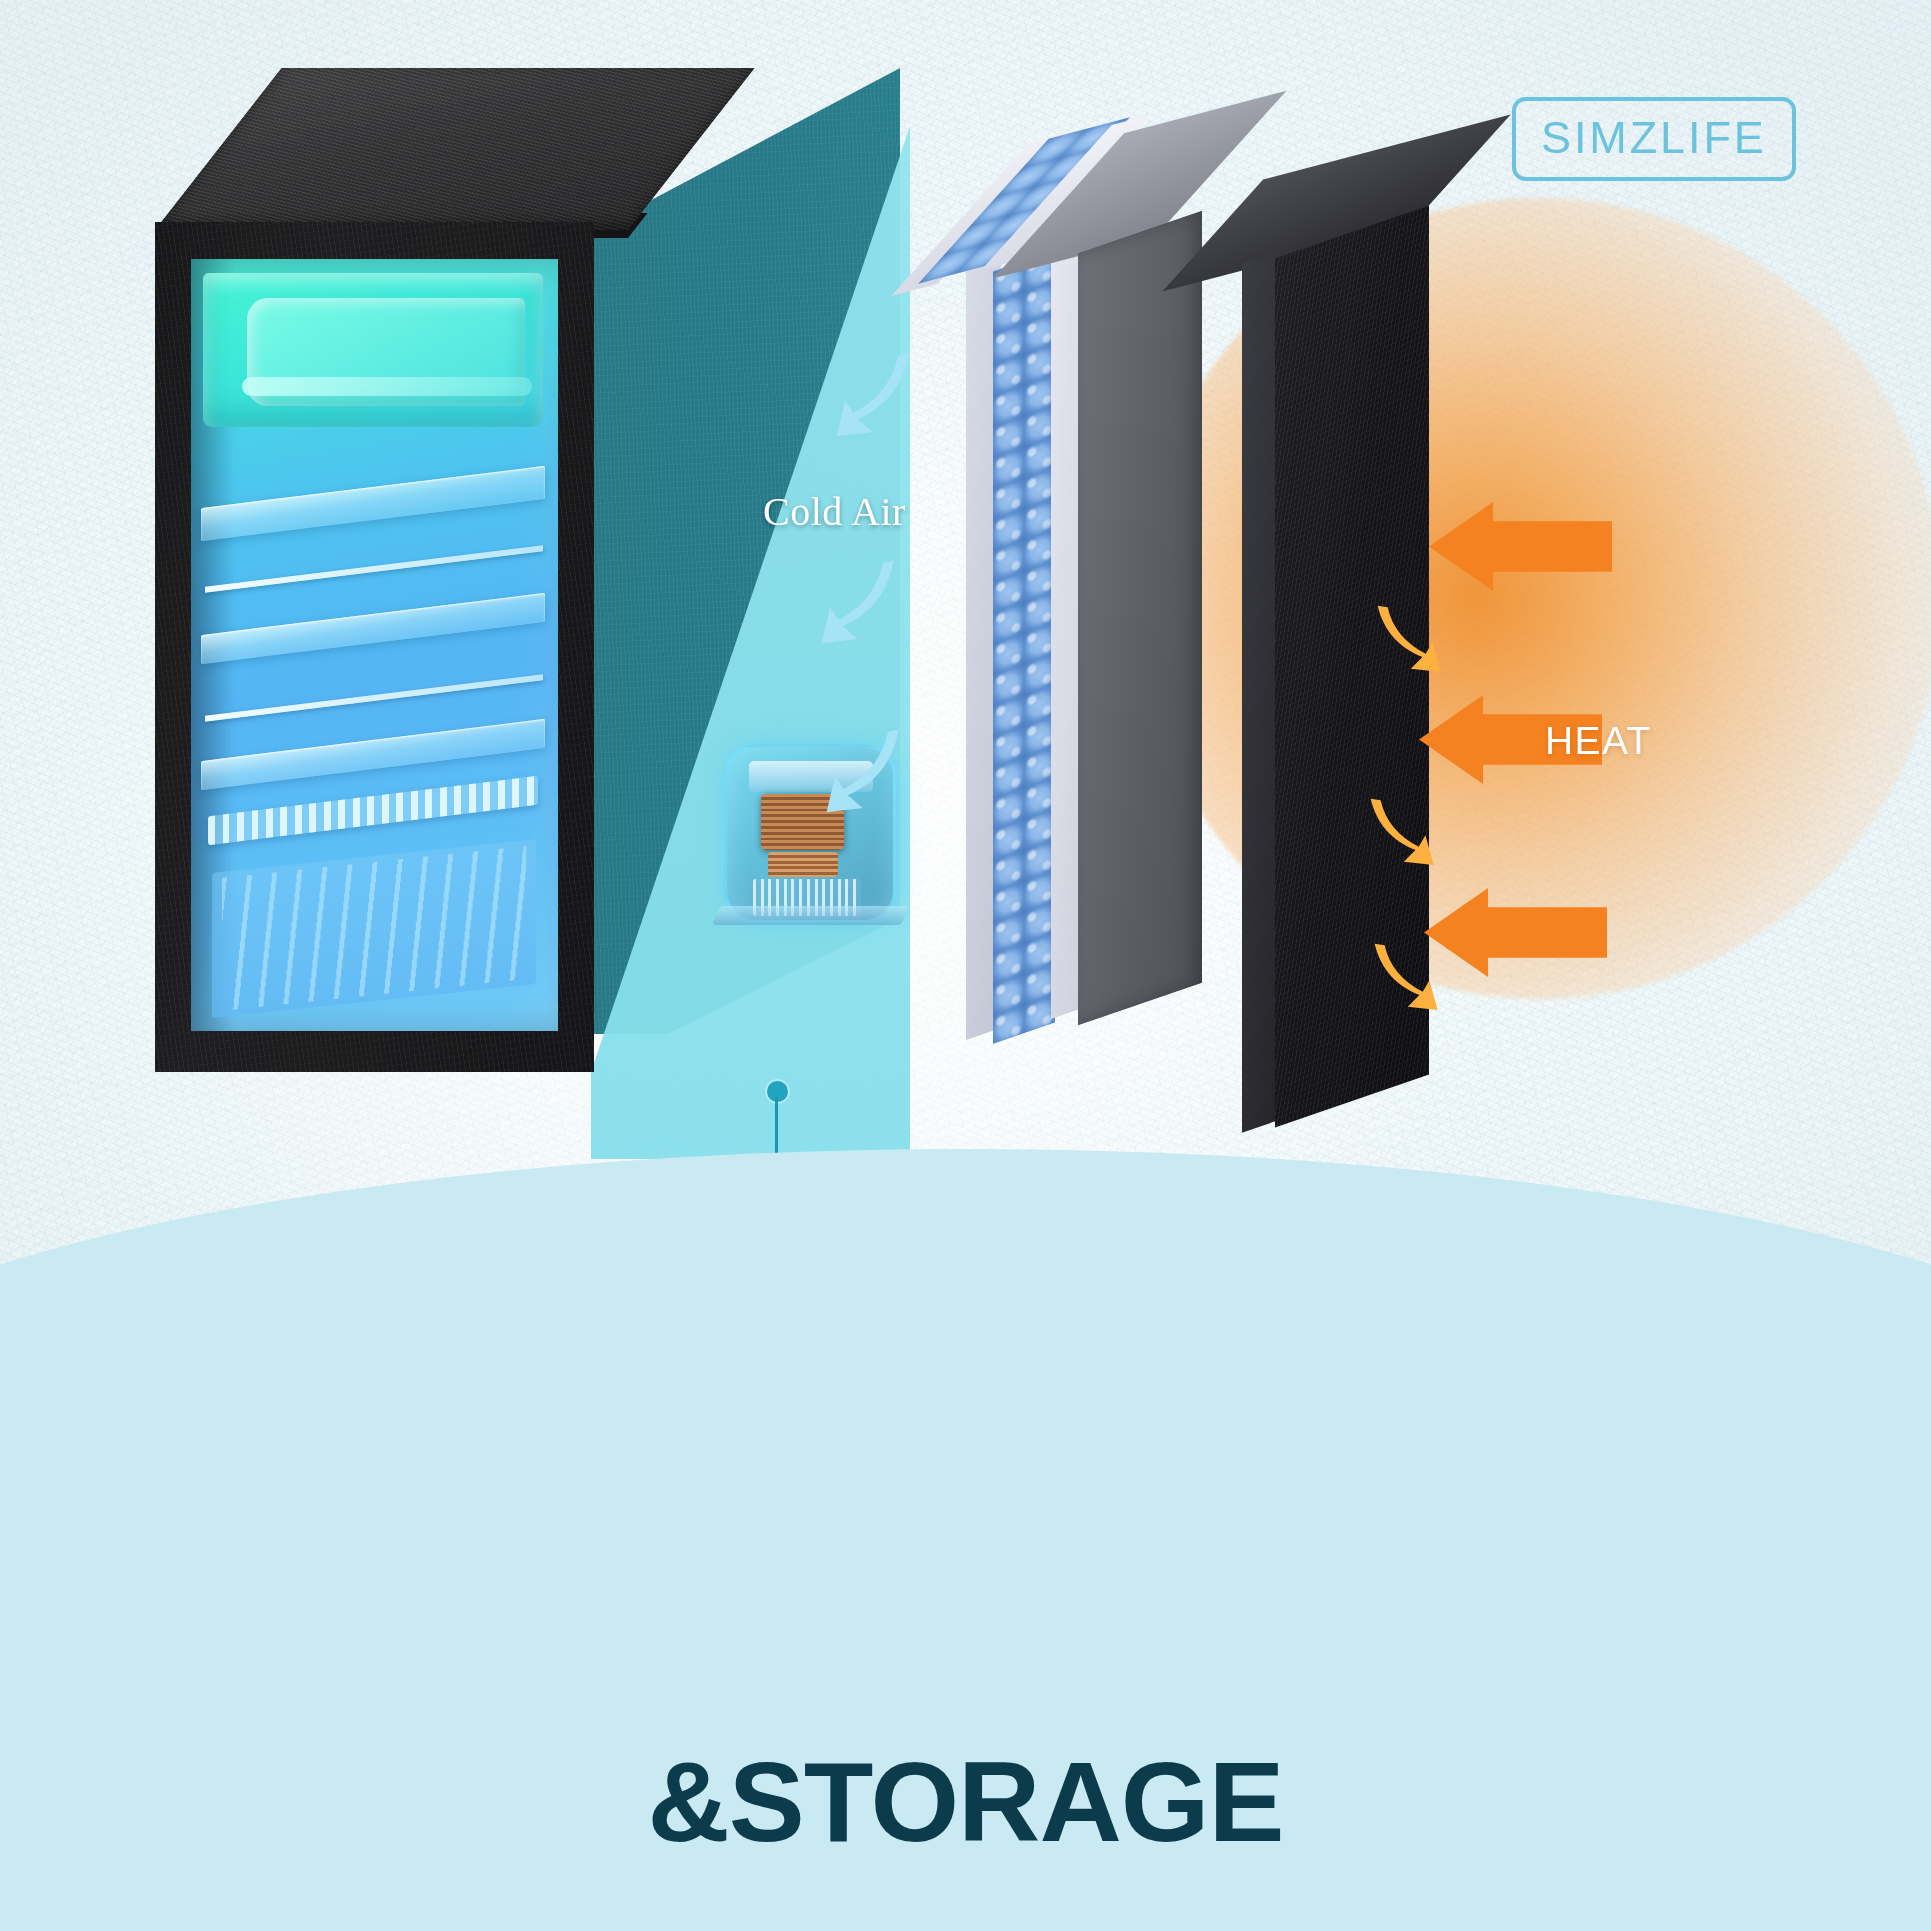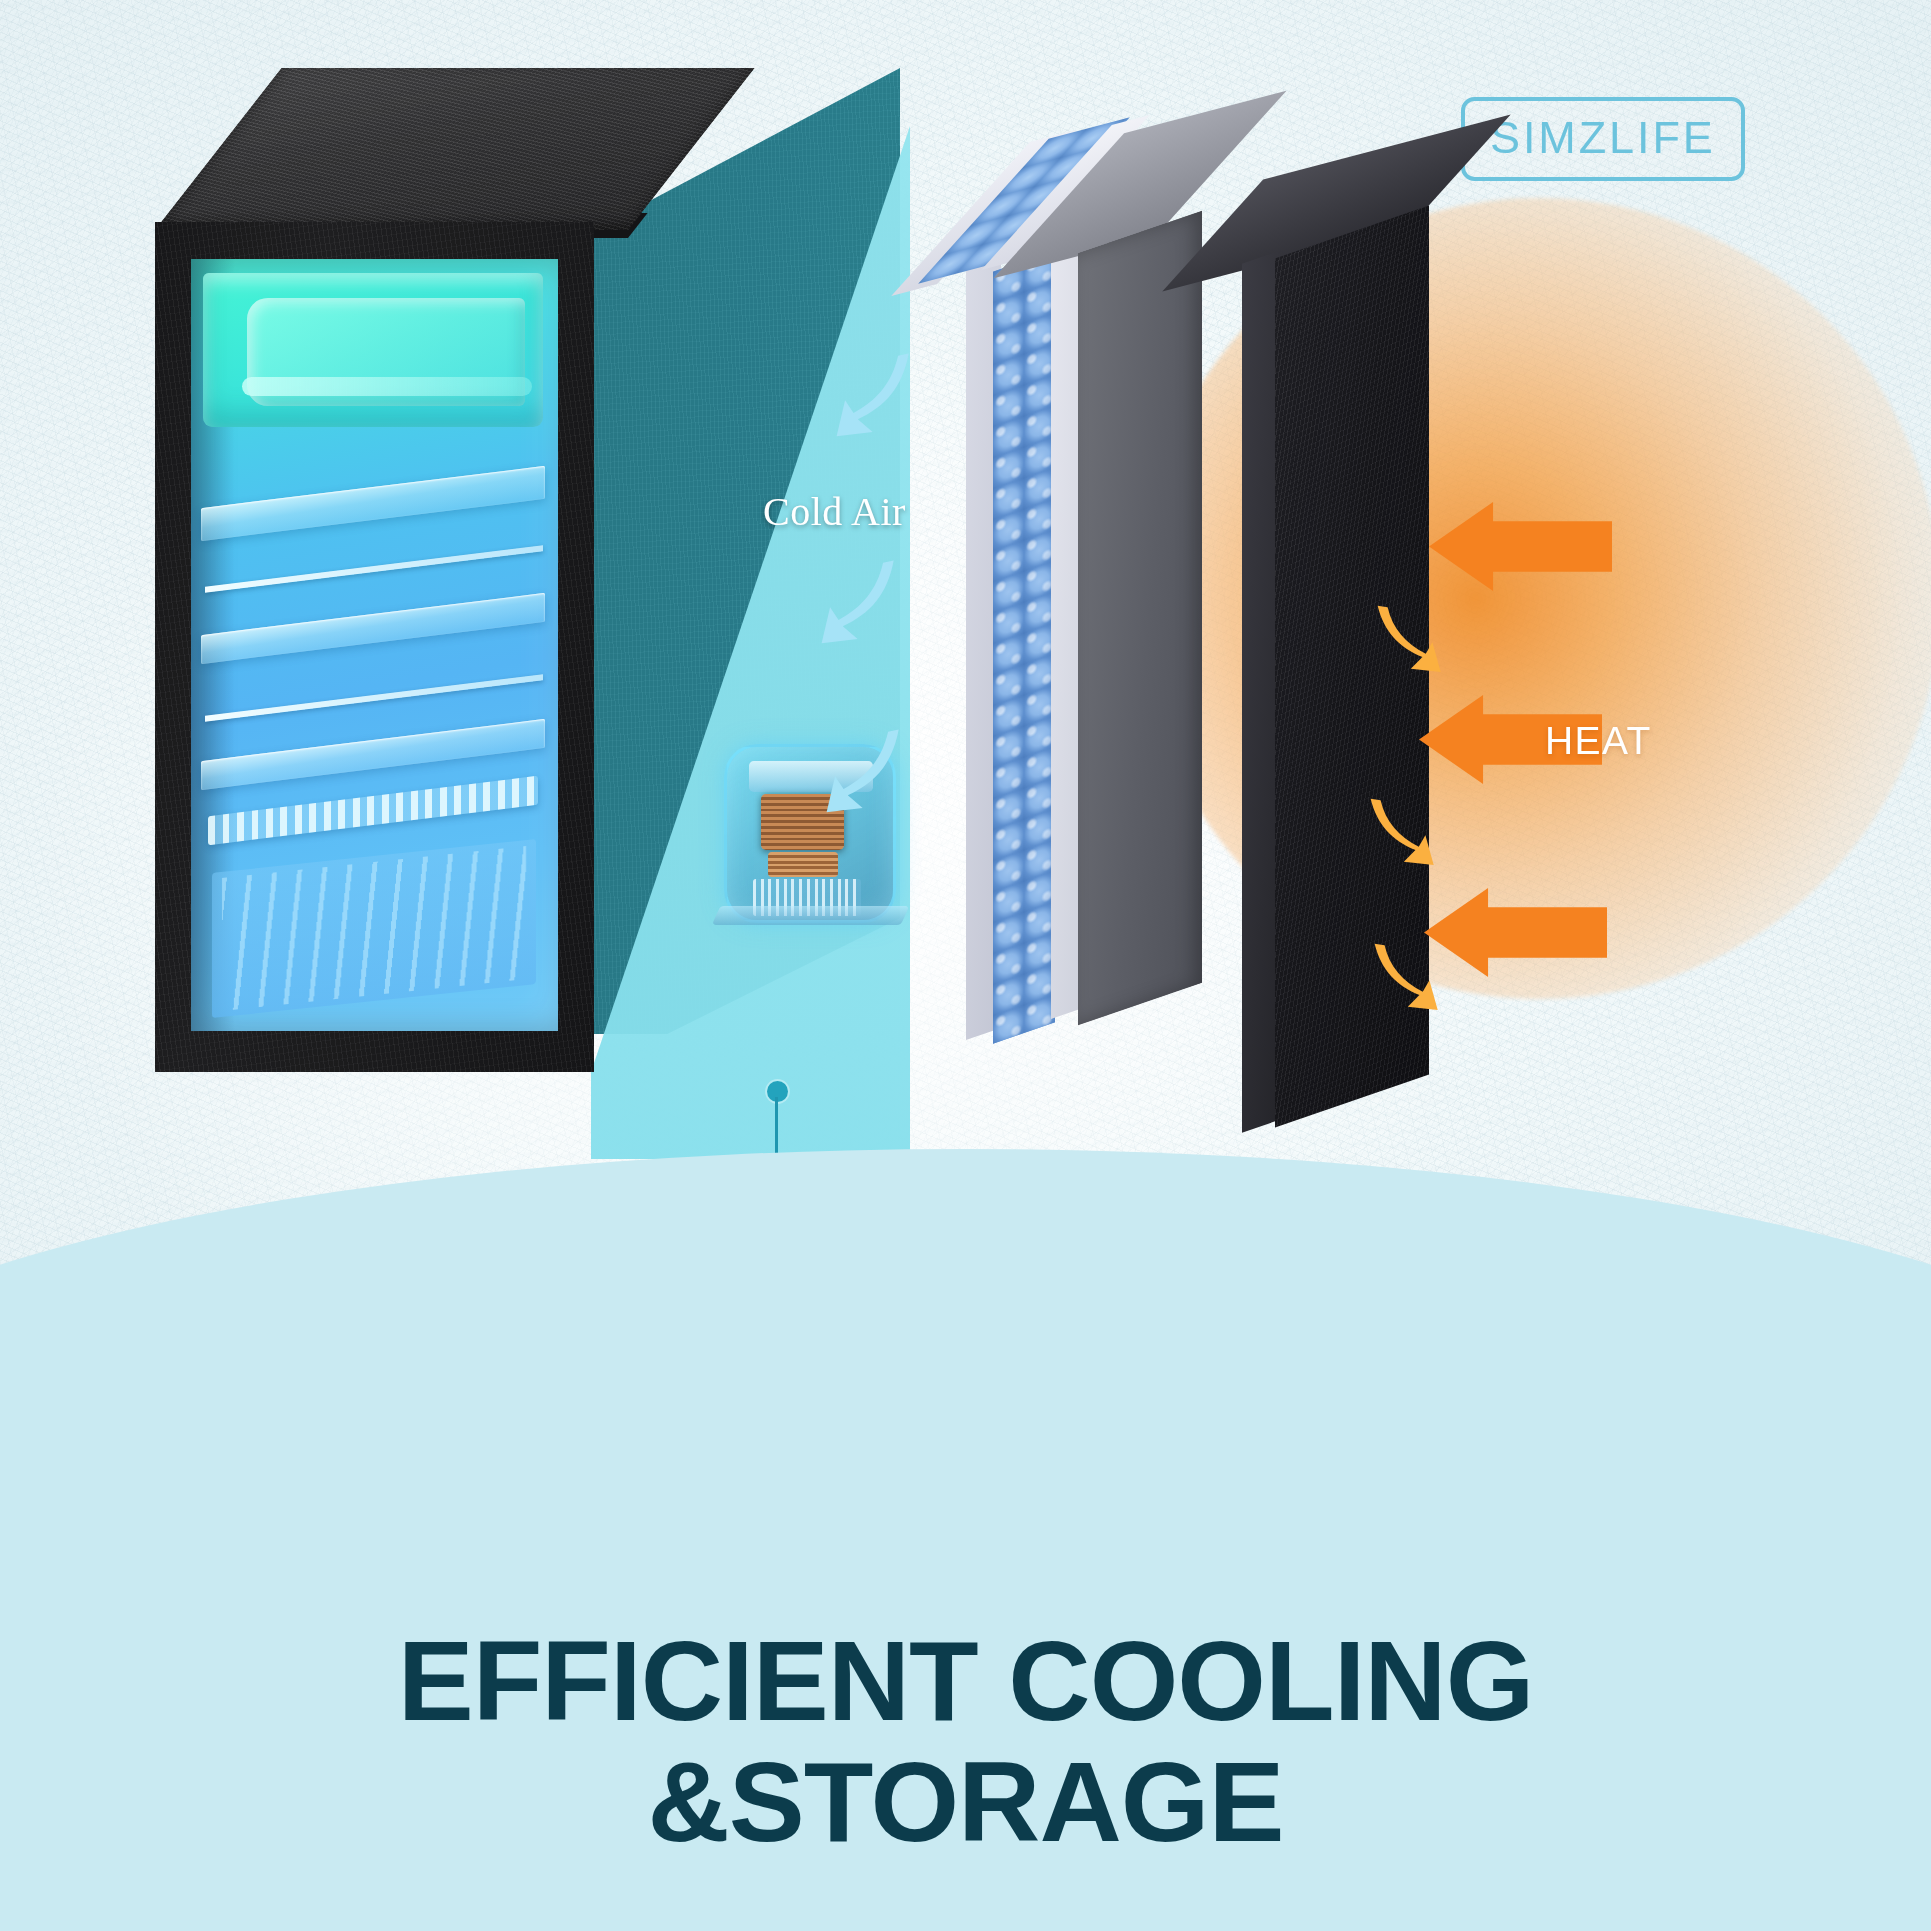--- a/index.html
+++ b/index.html
@@ -41,21 +41,21 @@
        rgba(244,160,70,.80) 22%,
        rgba(247,183,117,.62) 46%,
        rgba(250,210,170,.38) 70%,
        rgba(252,232,210,.12) 88%,
        rgba(255,255,255,0) 100%);
     filter:blur(1.9px);
   }
 
   
   .logo-box{
-    position:absolute;left:1461px;top:97px;
+    position:absolute;left:1512px;top:97px;
     padding:13.5px 25px 17.4px 25px;
     border:4.8px solid #6cc3dd;border-radius:13.5px;
     background:rgba(255,255,255,0.05);
   }
   .logo-text{
     font-size:45px;letter-spacing:2.9px;color:#6cc3dd;
     font-family:"Liberation Sans", sans-serif;line-height:1;
     font-weight:400;
   }
 
@@ -485,18 +485,18 @@
   <div class="callout-line v-line" style="left:1372px;top:1201px;height:185px;"></div>
   <div class="callout-line h-line" style="left:1372px;top:1385px;width:154px;"></div>
   <div class="label" style="left:1553px;top:1337px;">
     <span>One-piece</span><br>
     <span>molded body</span>
   </div>
 
   <div class="band-edge"></div>
   <div class="band"></div>
   <div class="headline">
-    <span>EFFICIENT COOLING</span><br>
+    <br>
     <span>&amp;STORAGE</span>
   </div>
 
 </div>
 
 
 </body></html>

